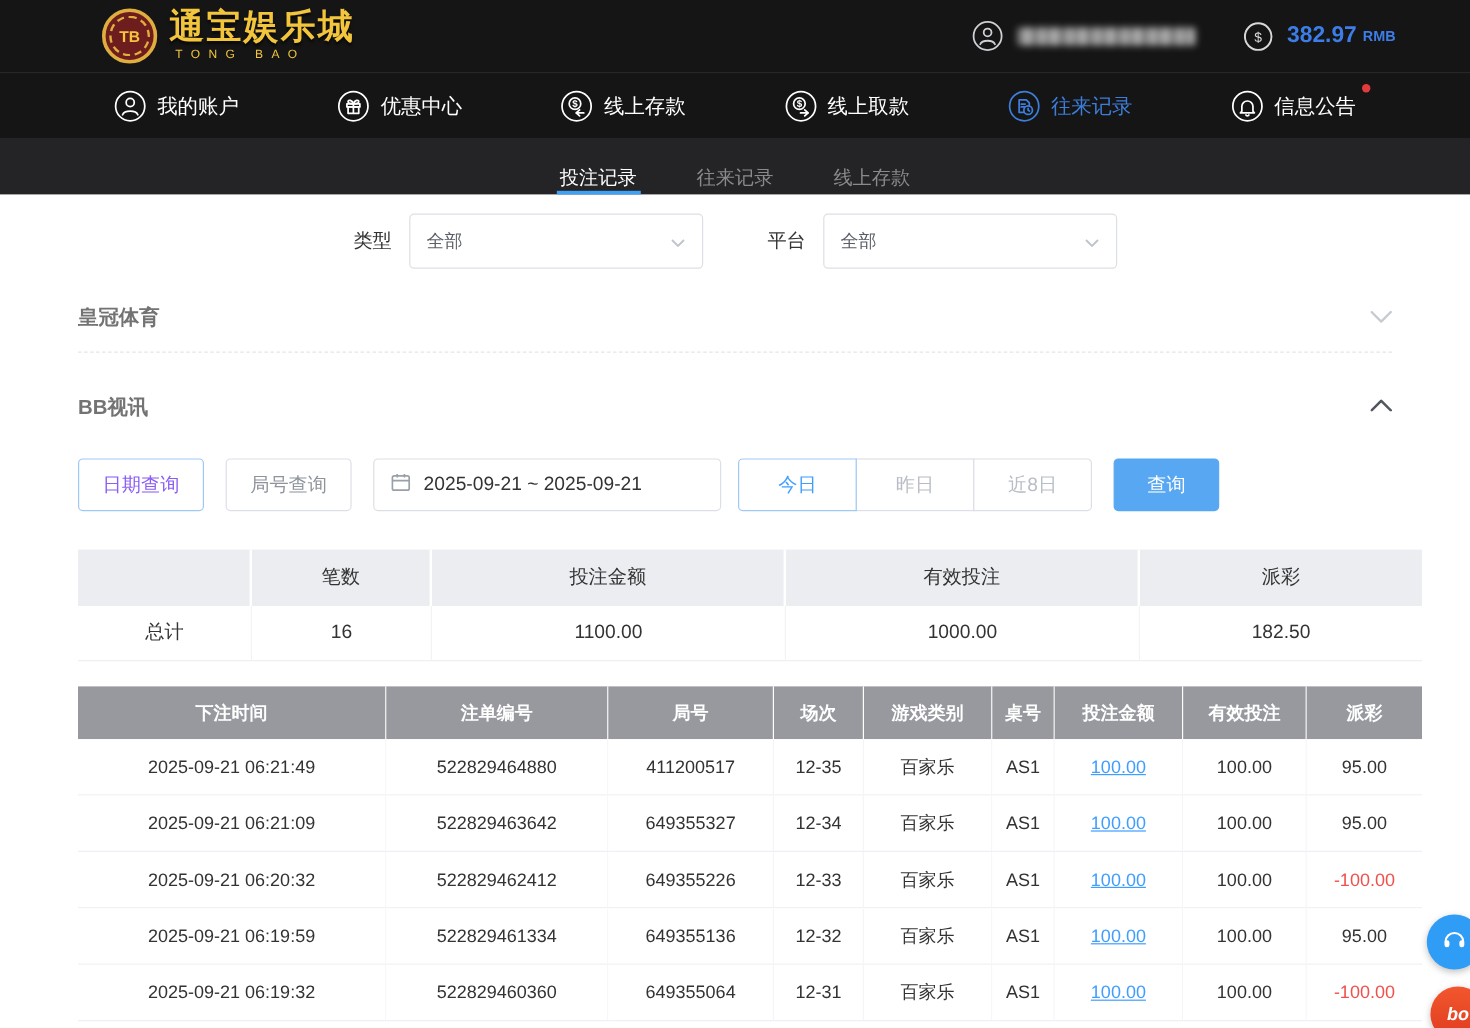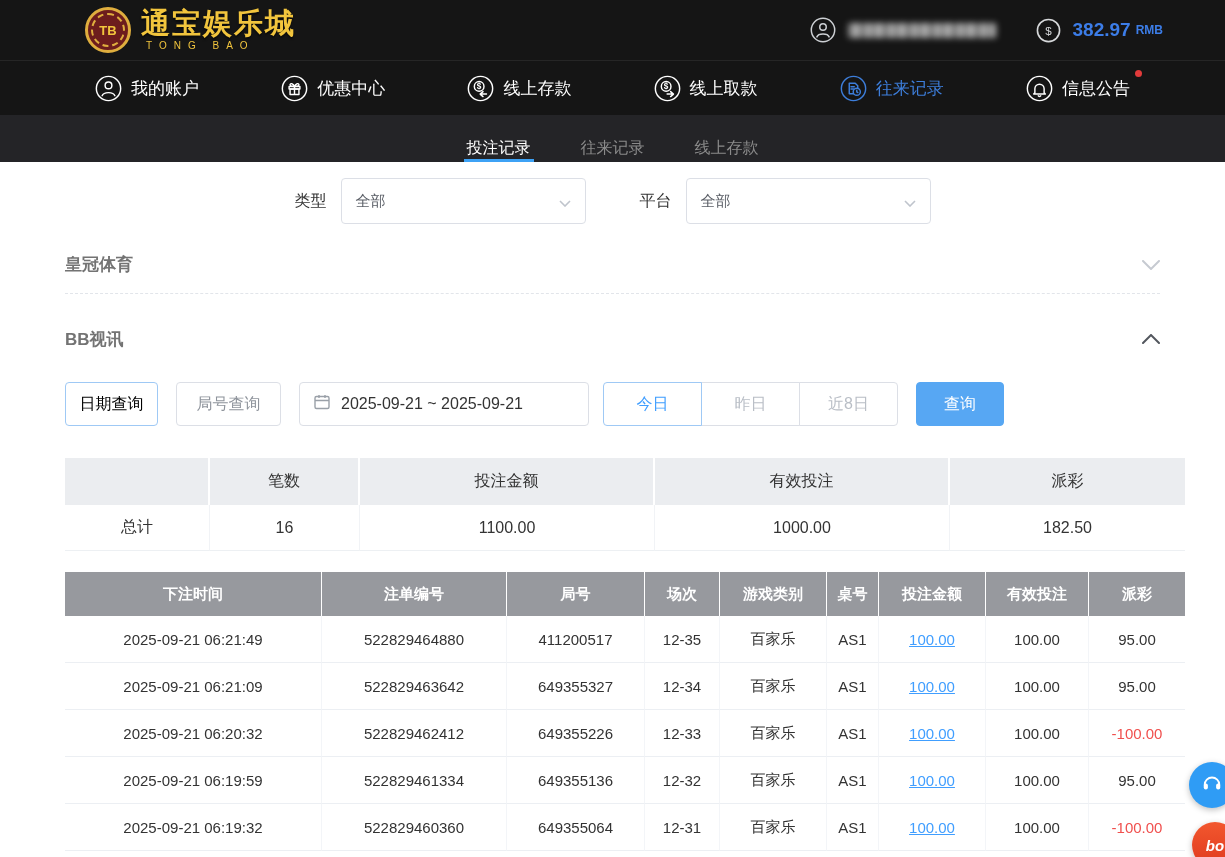--- a/index.html
+++ b/index.html
@@ -44,21 +44,21 @@
   
   .content{padding:0 65px}
   .section-head{display:flex;align-items:center;justify-content:space-between;cursor:pointer}
   .crown-head{height:58px;border-bottom:1px dashed #e2e5ea}
   .bb-head{height:80px;padding-top:10px}
   .section-title{font-size:17px;font-weight:bold;color:#737373}
 
   
   .query-row{display:flex;align-items:center;margin-top:8px}
   .btn{height:44px;border:1px solid #dcdfe6;border-radius:4px;background:#fff;font-size:16px;display:flex;align-items:center;justify-content:center;cursor:pointer;color:#333}
-  .q-date{width:93px;color:#000000;border-color:#9fc9f5}
+  .q-date{width:105px;color:#8b5cf6;border-color:#9fc9f5}
   .q-round{width:105px;color:#8f949c;margin-left:18px}
   .datebox{width:290px;height:44px;margin-left:18px;display:flex;align-items:center;gap:10px;padding:16px 13px;color:#333;font-size:16px;border:1px solid #dcdfe6;border-radius:4px;cursor:pointer}
   .seg{display:flex;margin-left:14px}
   .seg .btn{width:99px;border-radius:0}
   .seg .btn+.btn{margin-left:-1px}
   .seg .btn:first-child{border-radius:4px 0 0 4px}
   .seg .btn:last-child{border-radius:0 4px 4px 0}
   .seg .btn.on{border-color:#9fc9f5;color:#409eff;z-index:2;position:relative}
   .seg .btn.muted{color:#b9bec6}
   .q-search{width:88px;margin-left:18px;background:#57a7f3;border-color:#57a7f3;color:#fff}

